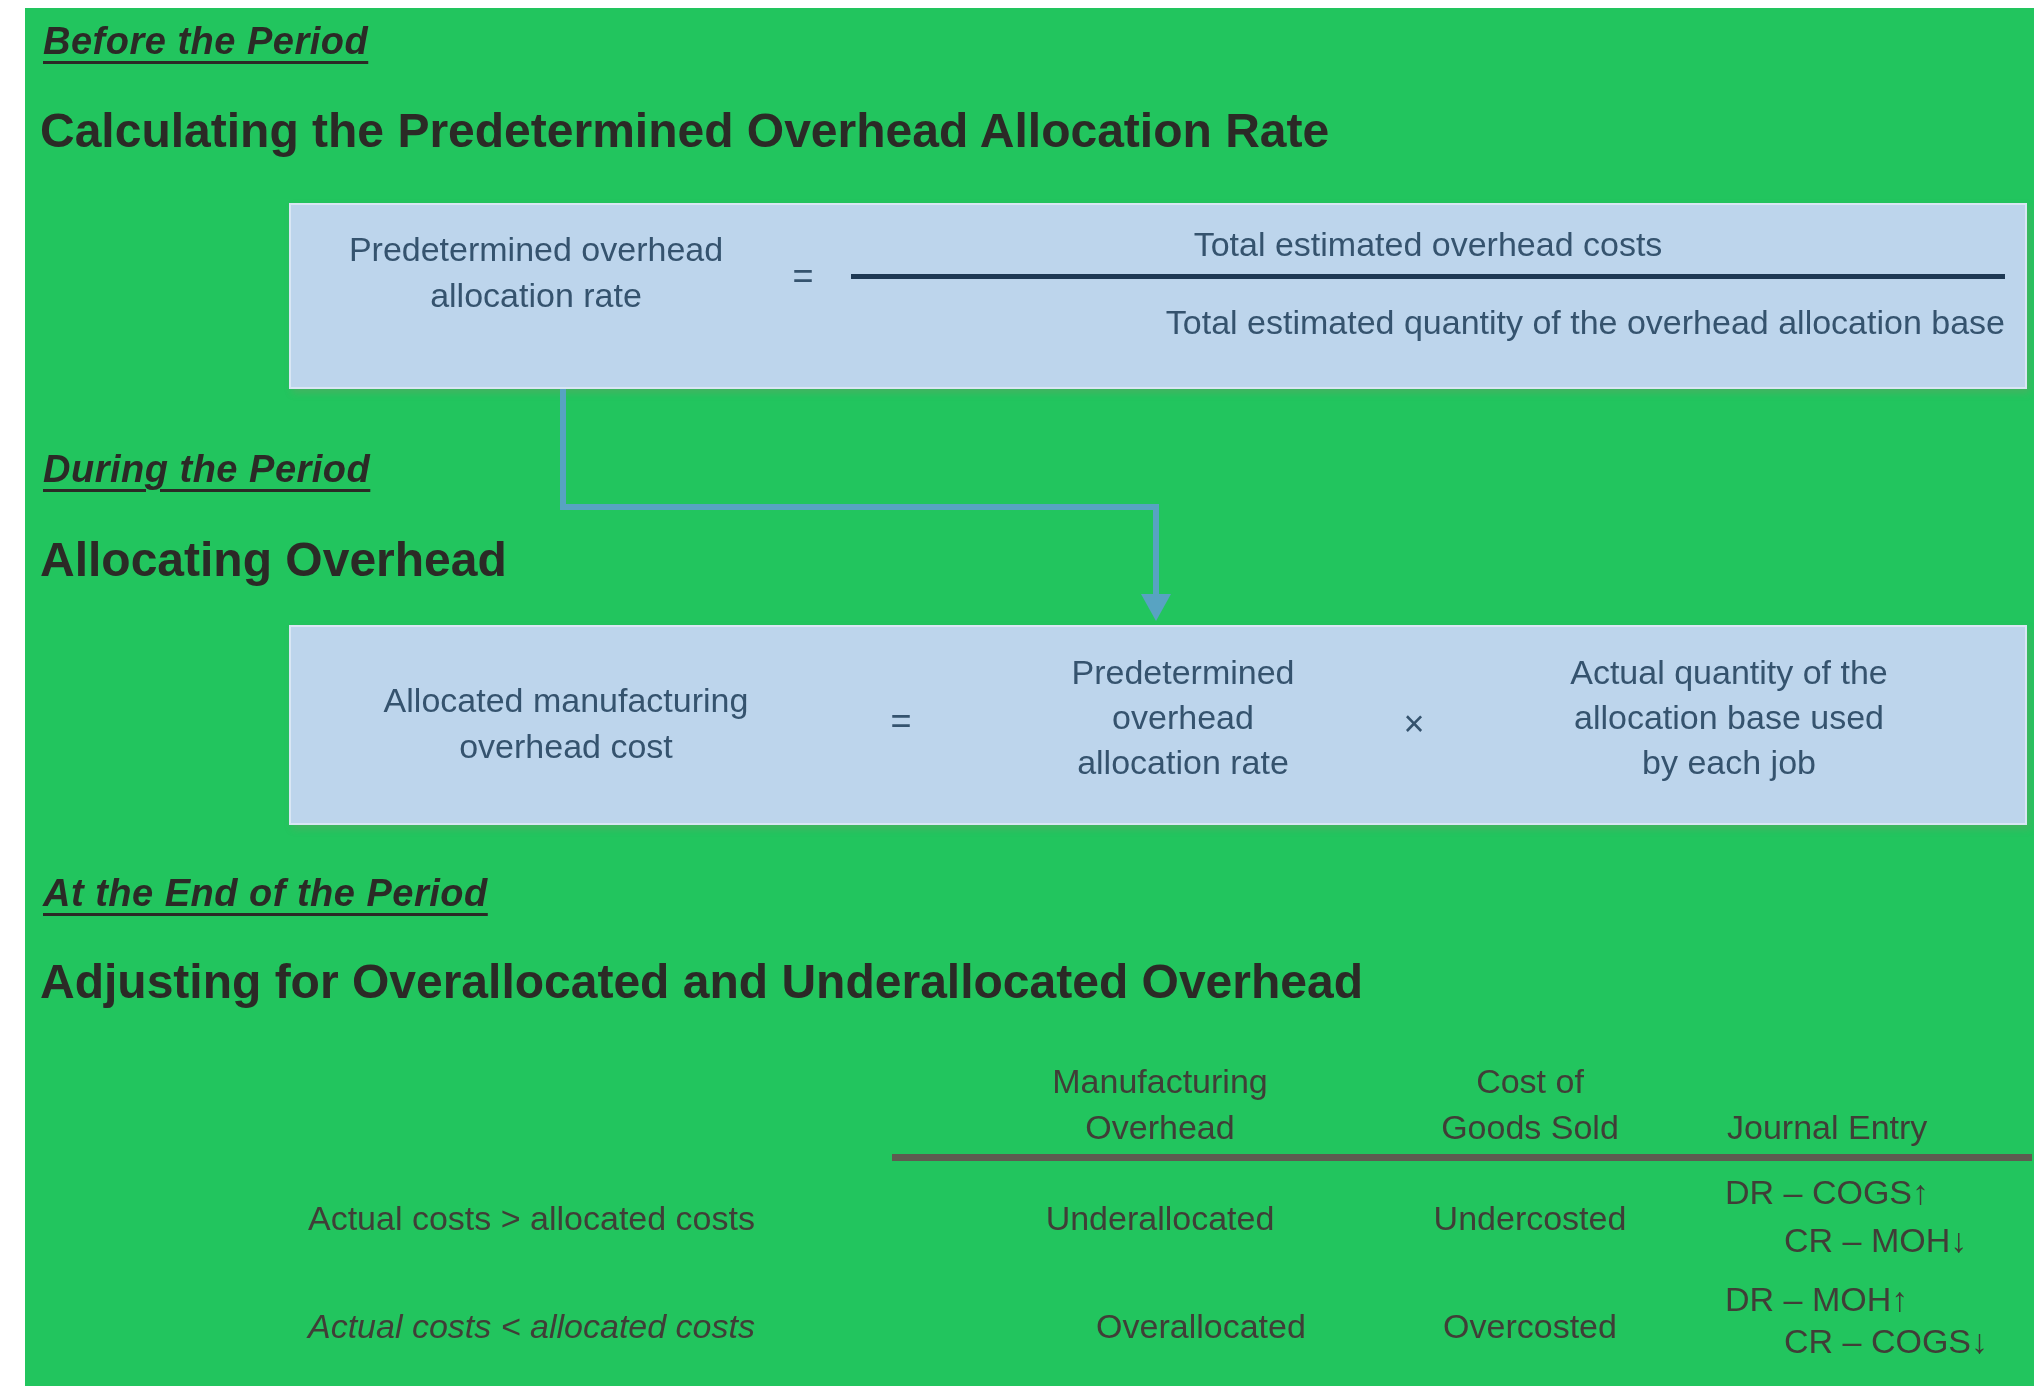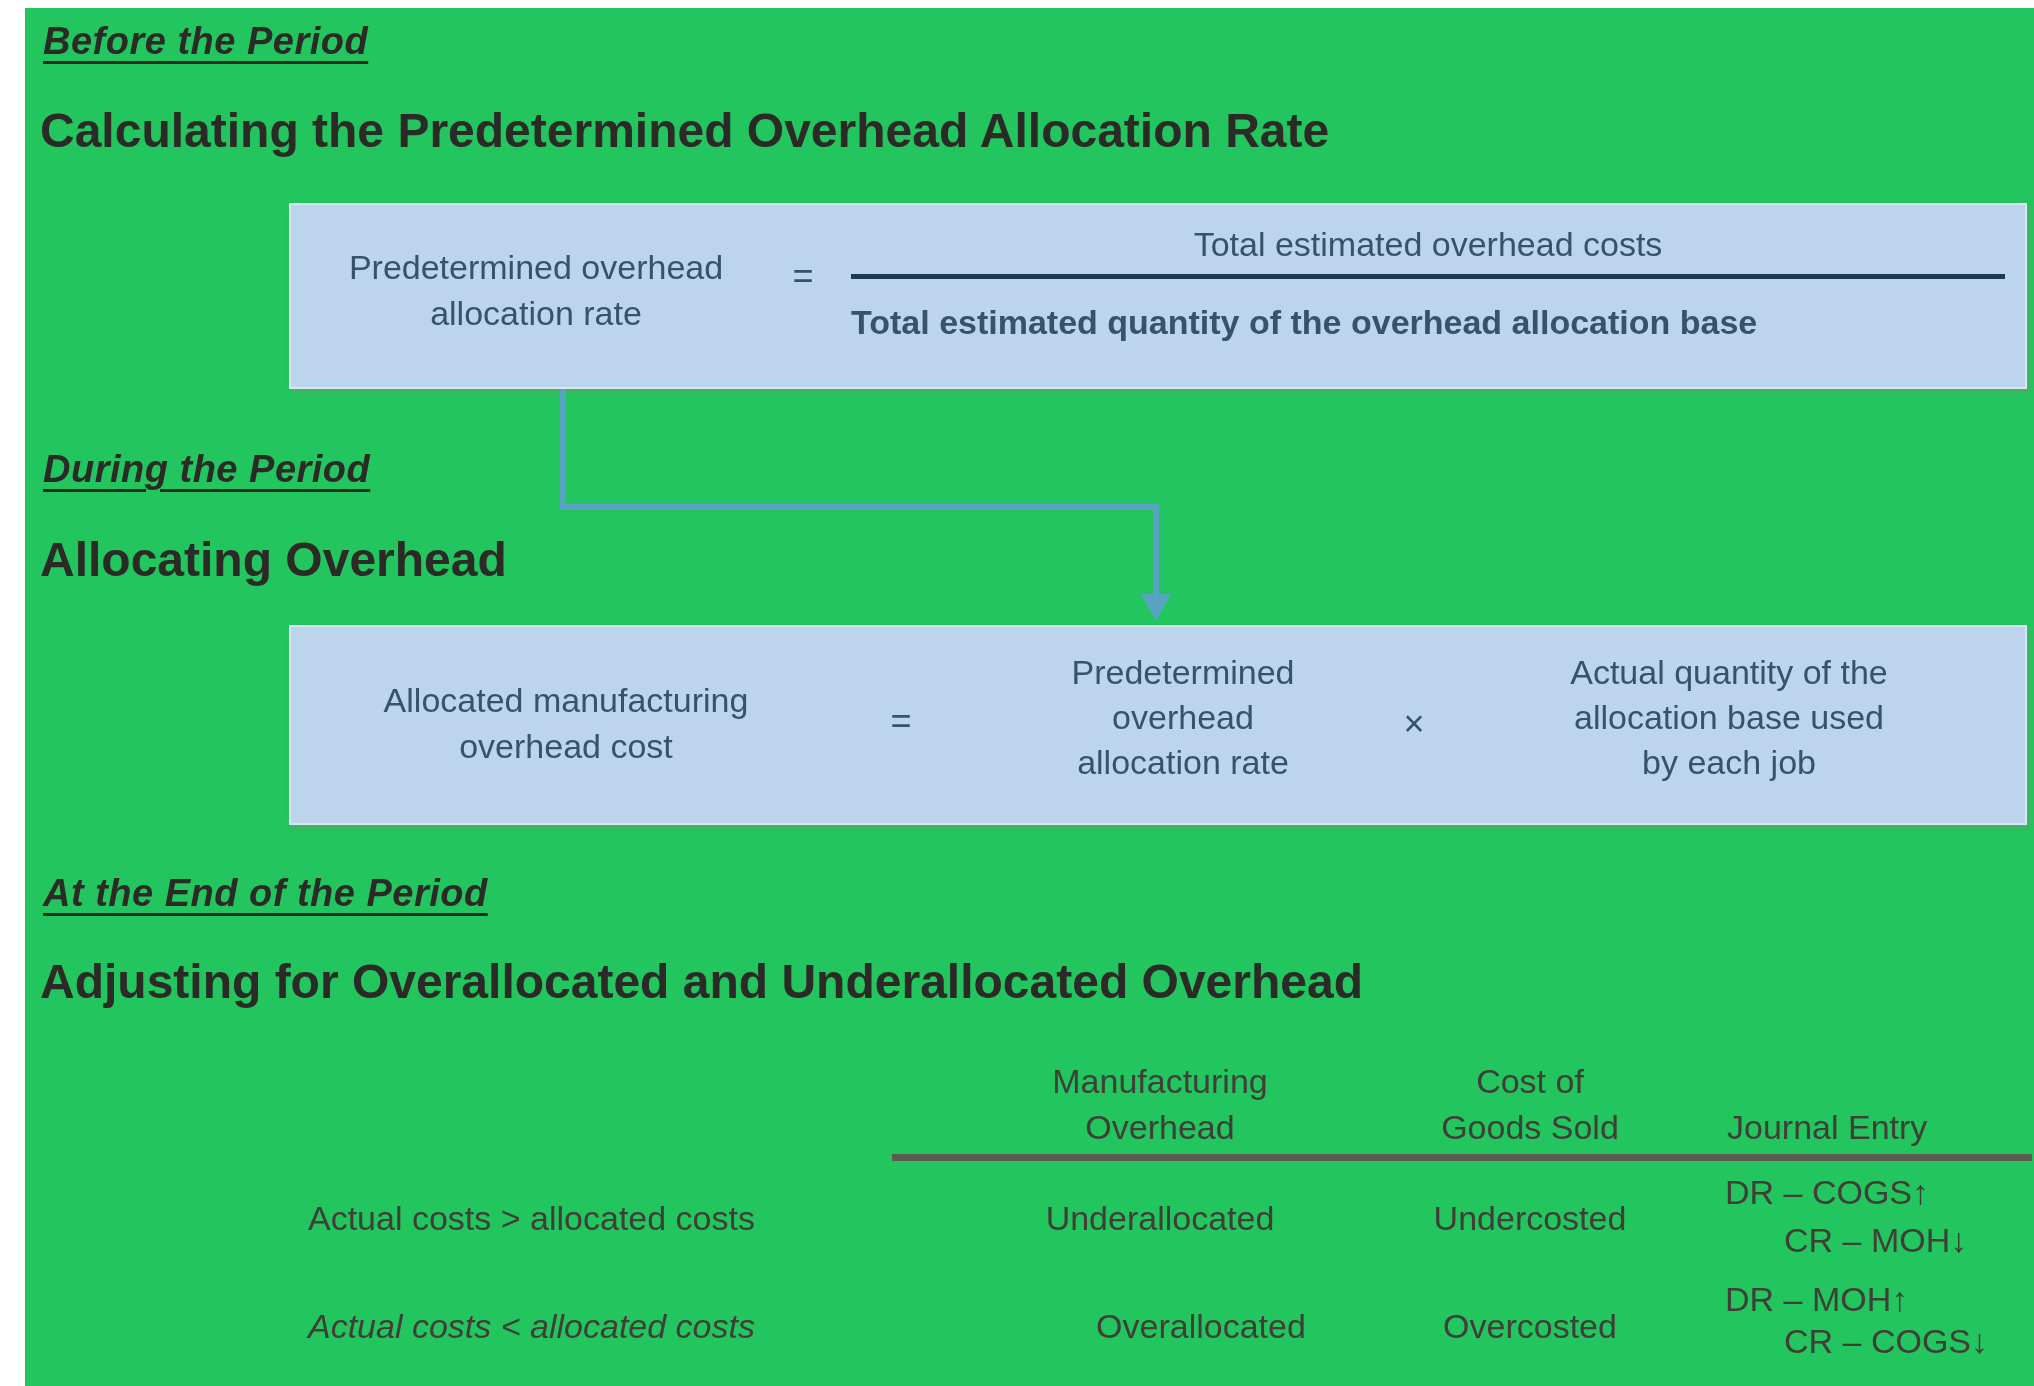--- a/index.html
+++ b/index.html
@@ -56,26 +56,26 @@
   }
   .op {
     position: absolute;
     color: #35536e;
     font-size: 36px;
     text-align: center;
     width: 50px;
   }
 
   
-  #rate-lhs   { left: 37px;  top: 41px;  width: 420px; }
+  #rate-lhs   { left: 37px;  top: 23px;  width: 420px; }
   #rate-eq    { left: 489px; top: 52px; }
   #rate-frac  { left: 562px; top: 0;     width: 1154px; height: 100%; }
   .frac-num   { position: absolute; left: 0; top: 20px;  width: 100%; text-align: center; color: #35536e; font-size: 34px; line-height: 42px; }
   .frac-bar   { position: absolute; left: 0; top: 71px;  width: 100%; height: 5px; background: #1e3954; }
-  .frac-den   { position: absolute; left: 0; top: 98px;  width: 100%; text-align: left; color: #35536e; font-size: 34px; line-height: 42px; font-weight: bold; }
+  .frac-den   { position: absolute; left: 0; top: 98px;  width: 100%; text-align: right; color: #35536e; font-size: 34px; line-height: 42px; }
 
   
   #alloc-lhs   { left: 57px;   top: 52px; width: 440px; }
   #alloc-eq    { left: 587px;  top: 75px; }
   #alloc-rate  { left: 744px;  top: 25px; width: 300px; line-height: 45px; }
   #alloc-times { left: 1100px; top: 78px; }
   #alloc-qty   { left: 1260px; top: 25px; width: 360px; line-height: 45px; }
 
   .arrow-svg { position: absolute; left: 0; top: 0; pointer-events: none; }
 

